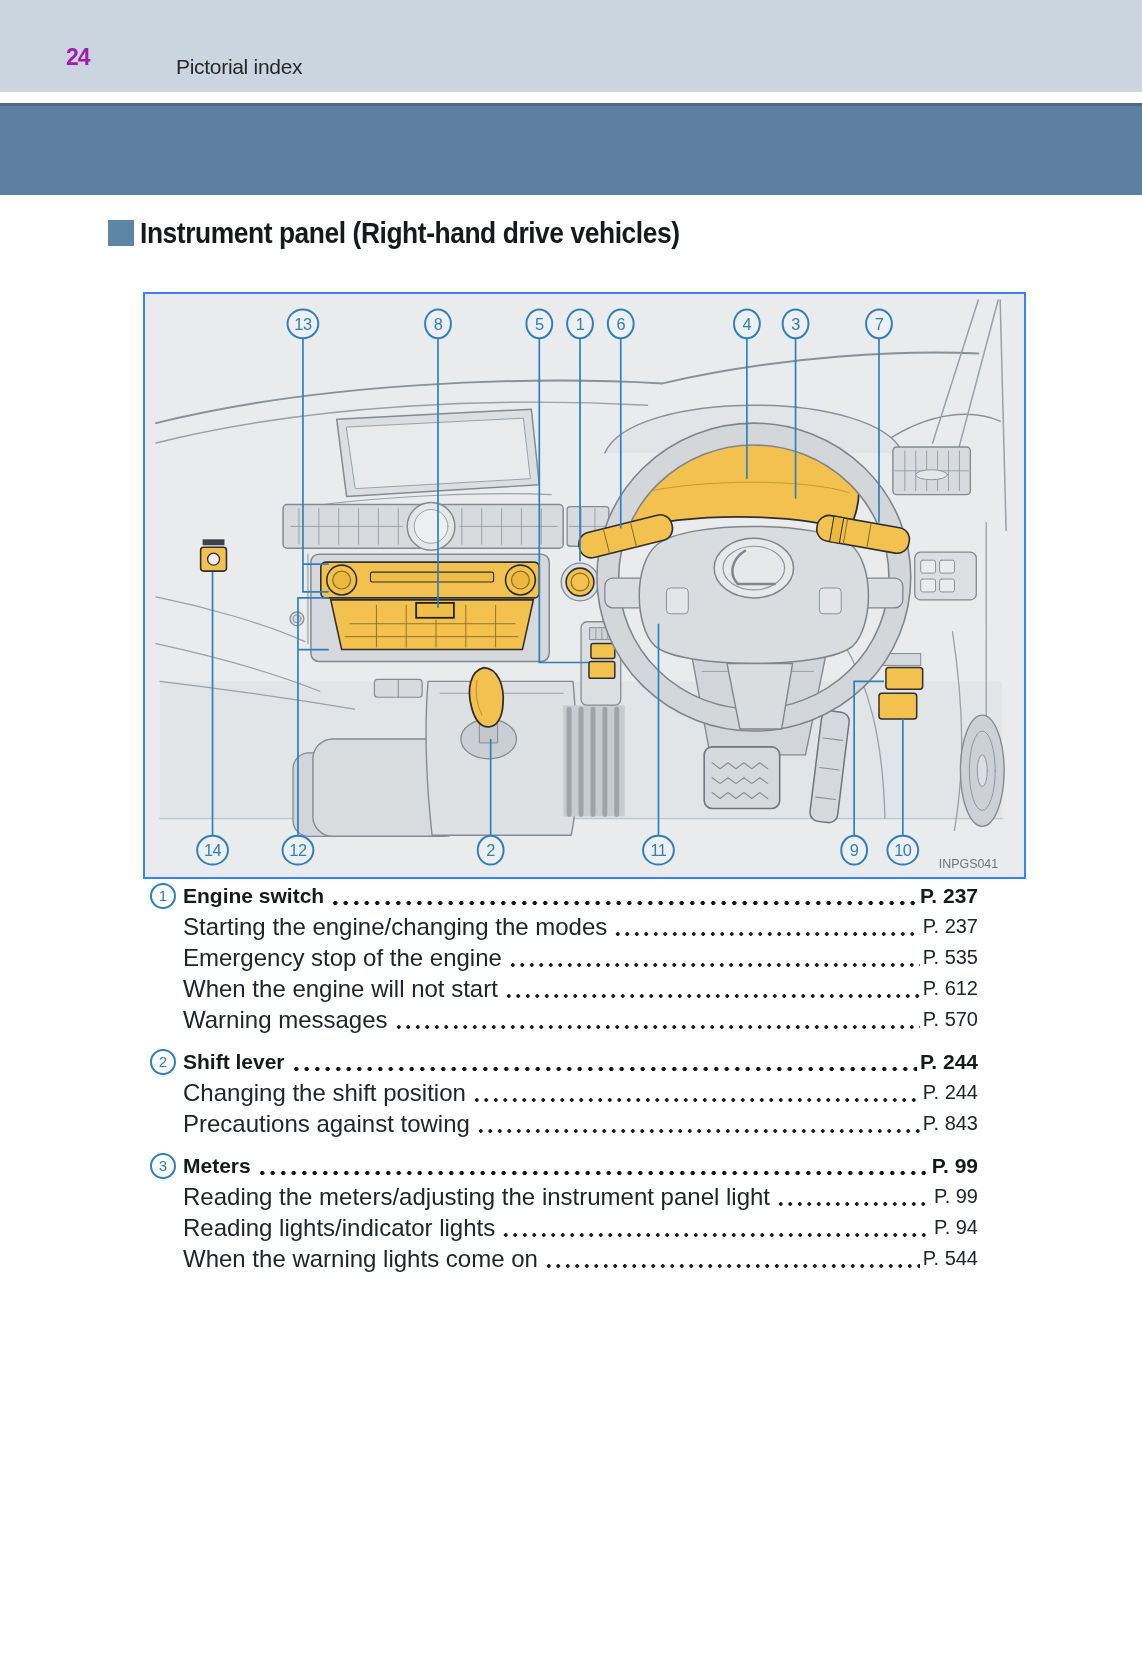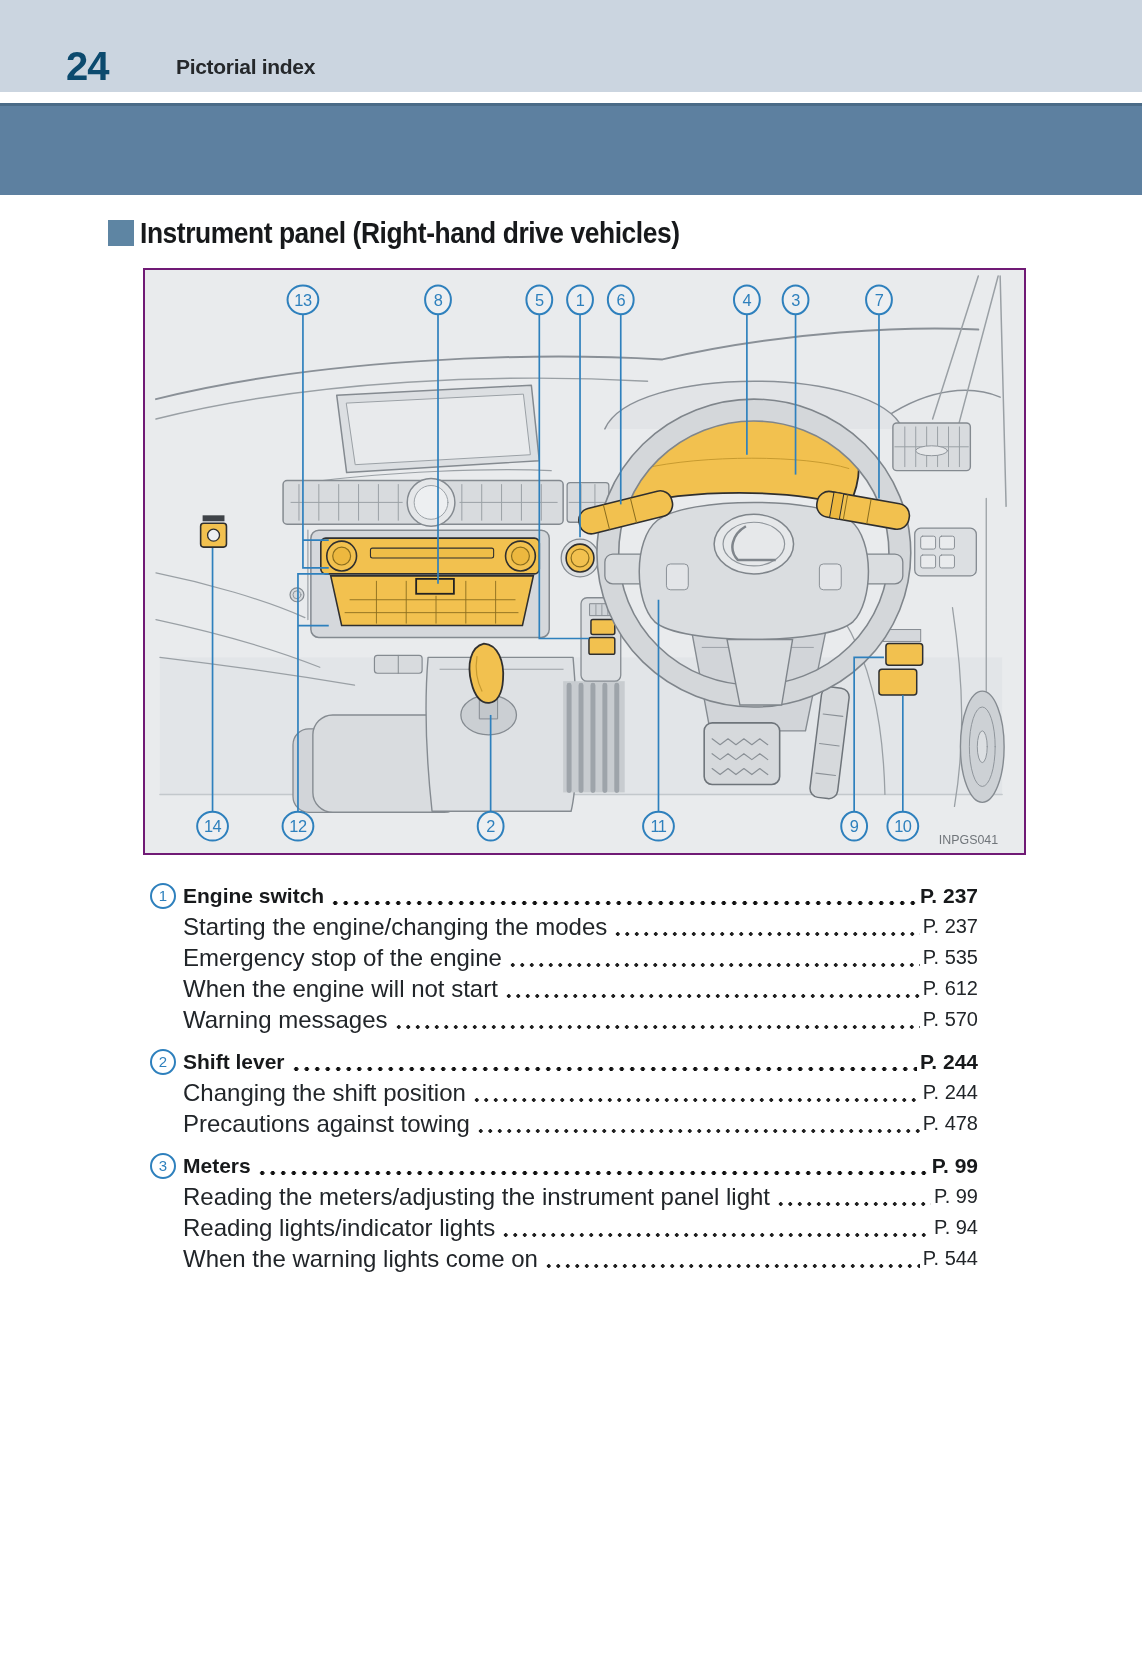--- a/index.html
+++ b/index.html
@@ -1,27 +1,27 @@
 <!DOCTYPE html>
 <html><head>
 <meta charset="utf-8">
 <style>
   html,body{margin:0;padding:0;}
   body{
     width:1142px;height:1654px;position:relative;background:#ffffff;
     font-family:"Liberation Sans", sans-serif;color:#212529;overflow:hidden;
   }
   .band1{position:absolute;top:0;left:0;width:1142px;height:92px;background:#CBD5E0;}
-  .pnum{position:absolute;left:66px;top:44px;font-size:40px;font-weight:bold;color:#0c4a6e;letter-spacing:-1px;}
-  .ptitle{position:absolute;left:176px;top:55px;font-size:21px;font-weight:bold;color:#25282b;letter-spacing:-0.3px;}
+  .pnum{position:absolute;left:66px;top:44px;font-size:23px;font-weight:bold;color:#a21caf;letter-spacing:-1px;}
+  .ptitle{position:absolute;left:176px;top:55px;font-size:21px;font-weight:normal;color:#25282b;letter-spacing:-0.3px;}
   .band2{position:absolute;top:103px;left:0;width:1142px;height:92px;background:#5D80A0;border-top:3px solid #4A6B87;box-sizing:border-box;}
   .heading{position:absolute;top:216px;left:108px;display:flex;align-items:center;text-align:center;}
   .heading .sq{width:26px;height:26px;background:#5E85A3;margin-right:6px;flex:none;}
   .heading .ttl{font-size:30px;font-weight:bold;color:#17191b;letter-spacing:-0.5px;transform:scaleX(.88);transform-origin:left center;white-space:nowrap;}
-  .figure{position:absolute;top:268px;left:143px;width:883px;height:587px;border:2px solid #701a75;box-sizing:border-box;background:#E9EBED;}
+  .figure{position:absolute;top:292px;left:143px;width:883px;height:587px;border:2px solid #3b82f6;box-sizing:border-box;background:#E9EBED;}
   .figure svg{display:block;width:100%;height:100%;}
   .toc{position:absolute;top:880px;left:150px;width:828px;}
   .group{margin-top:11px;}
   .group:first-child{margin-top:0;}
   .row{display:flex;align-items:center;height:31px;}
   .num{width:26px;height:26px;border:2px solid #2E80BD;border-radius:50%;color:#2E80BD;font-size:15px;line-height:1;display:flex;align-items:center;justify-content:center;margin-right:7px;flex:none;box-sizing:border-box;}
   .hrow .lbl{font-weight:bold;font-size:21px;color:#17191b;white-space:nowrap;}
   .srow{padding-left:33px;}
   .srow .lbl{font-size:24px;color:#212529;white-space:nowrap;}
   .dots{flex:1;height:6px;margin:0 3px 0 6px;
@@ -309,21 +309,21 @@
       <span class="pg">P. 244</span>
     </div>
     <div class="row srow">
       <span class="lbl">Changing the shift position</span>
       <span class="dots"></span>
       <span class="pg">P. 244</span>
     </div>
     <div class="row srow">
       <span class="lbl">Precautions against towing</span>
       <span class="dots"></span>
-      <span class="pg">P. 478</span>
+      <span class="pg">P. 843</span>
     </div>
   </div>
 
   <div class="group">
     <div class="row hrow">
       <span class="num">3</span>
       <span class="lbl">Meters</span>
       <span class="dots"></span>
       <span class="pg">P. 99</span>
     </div>

